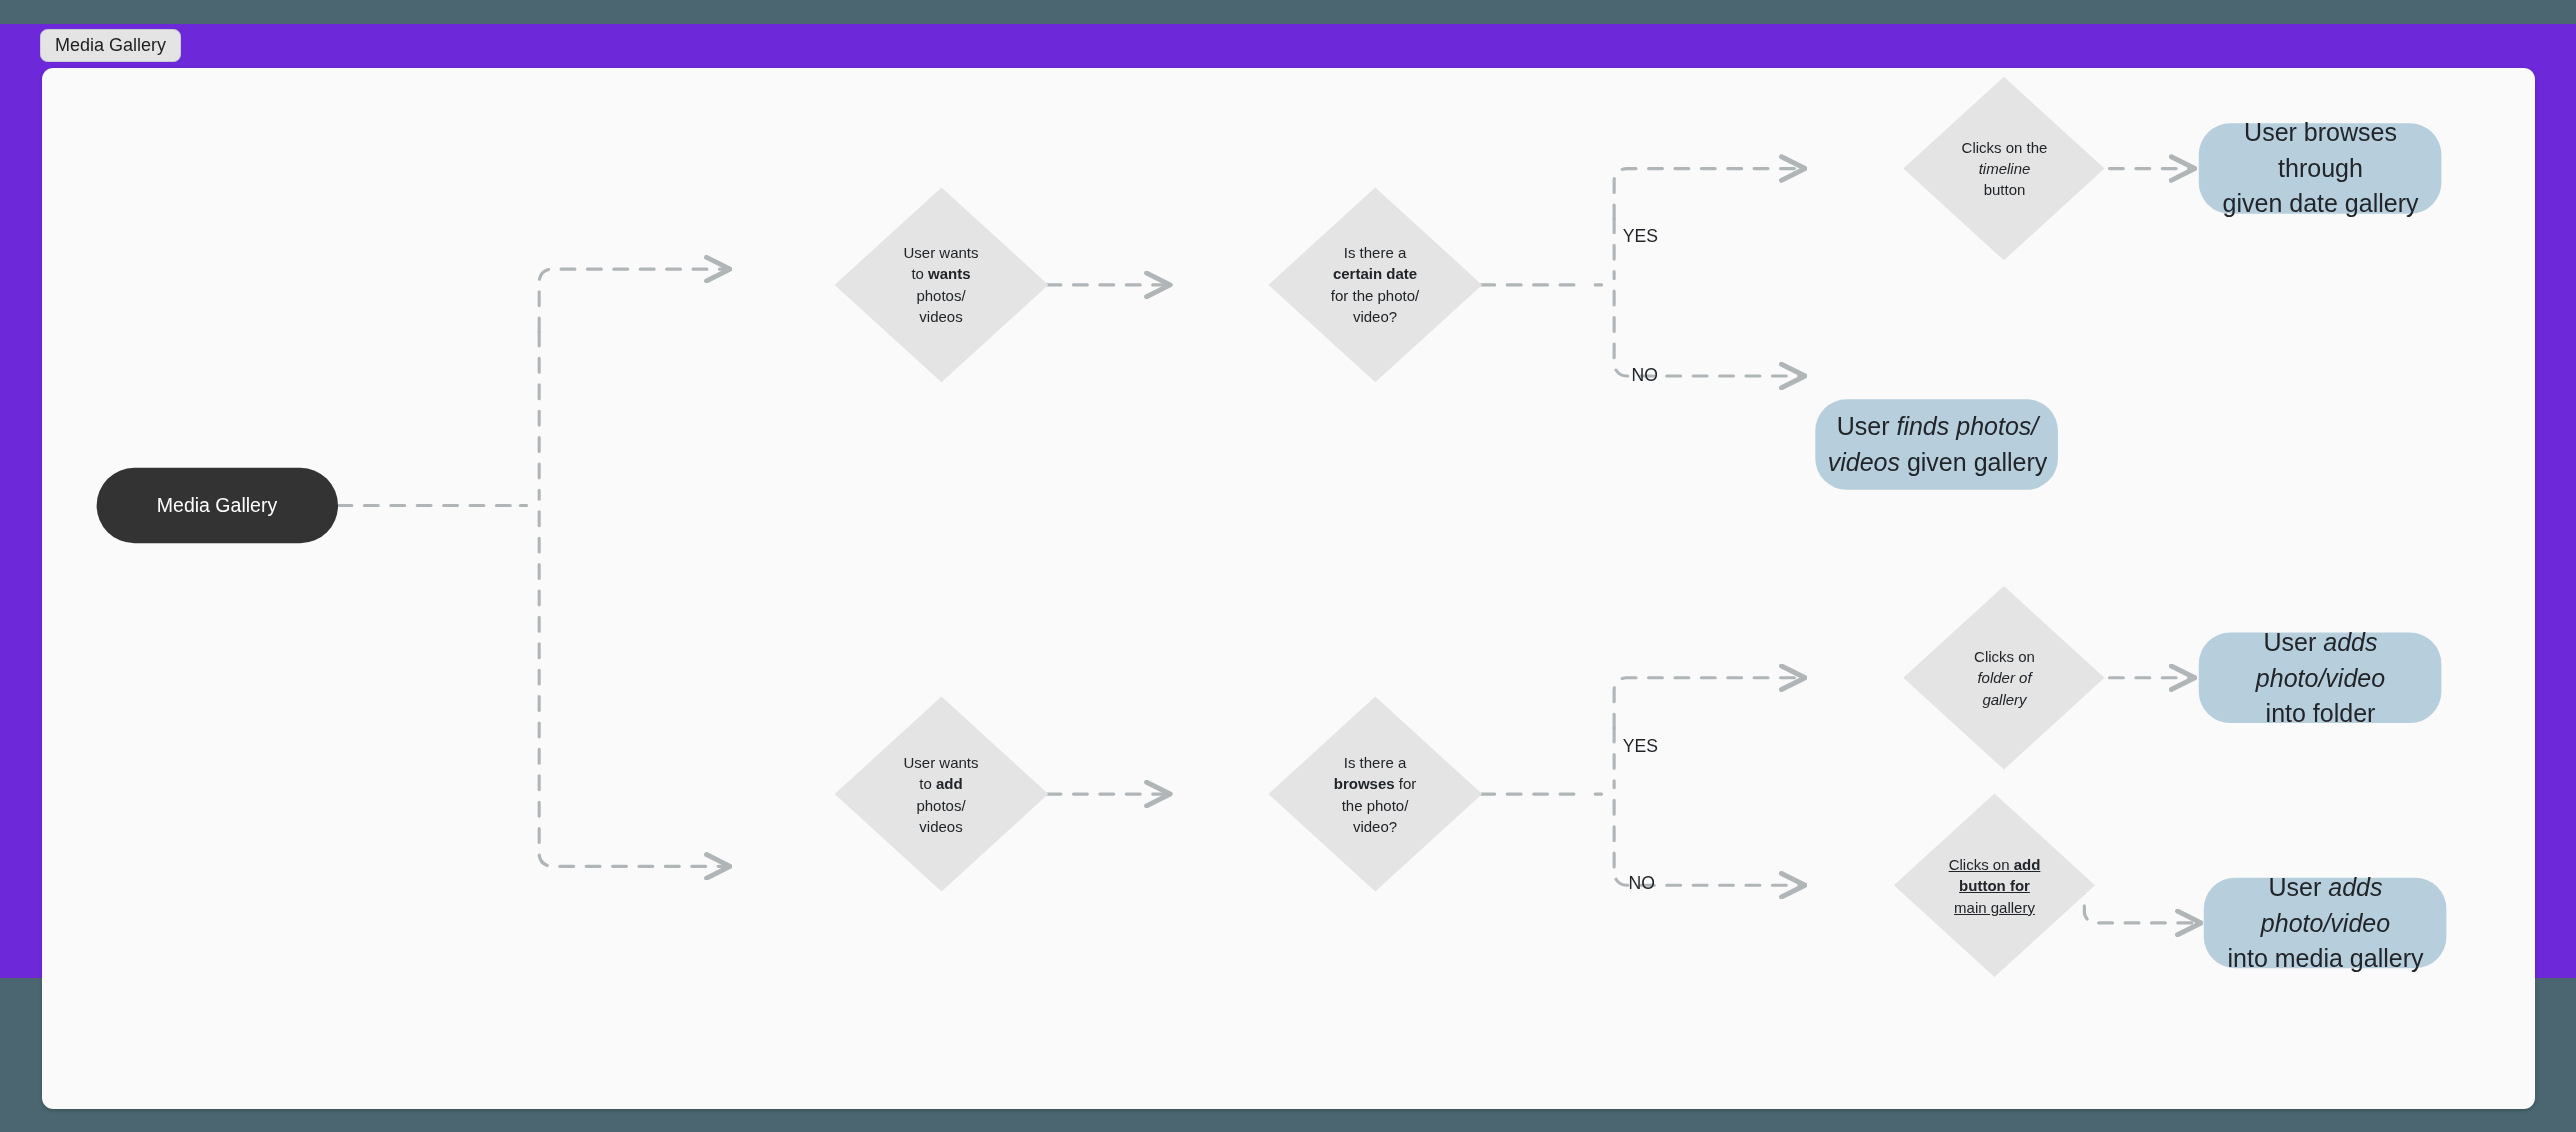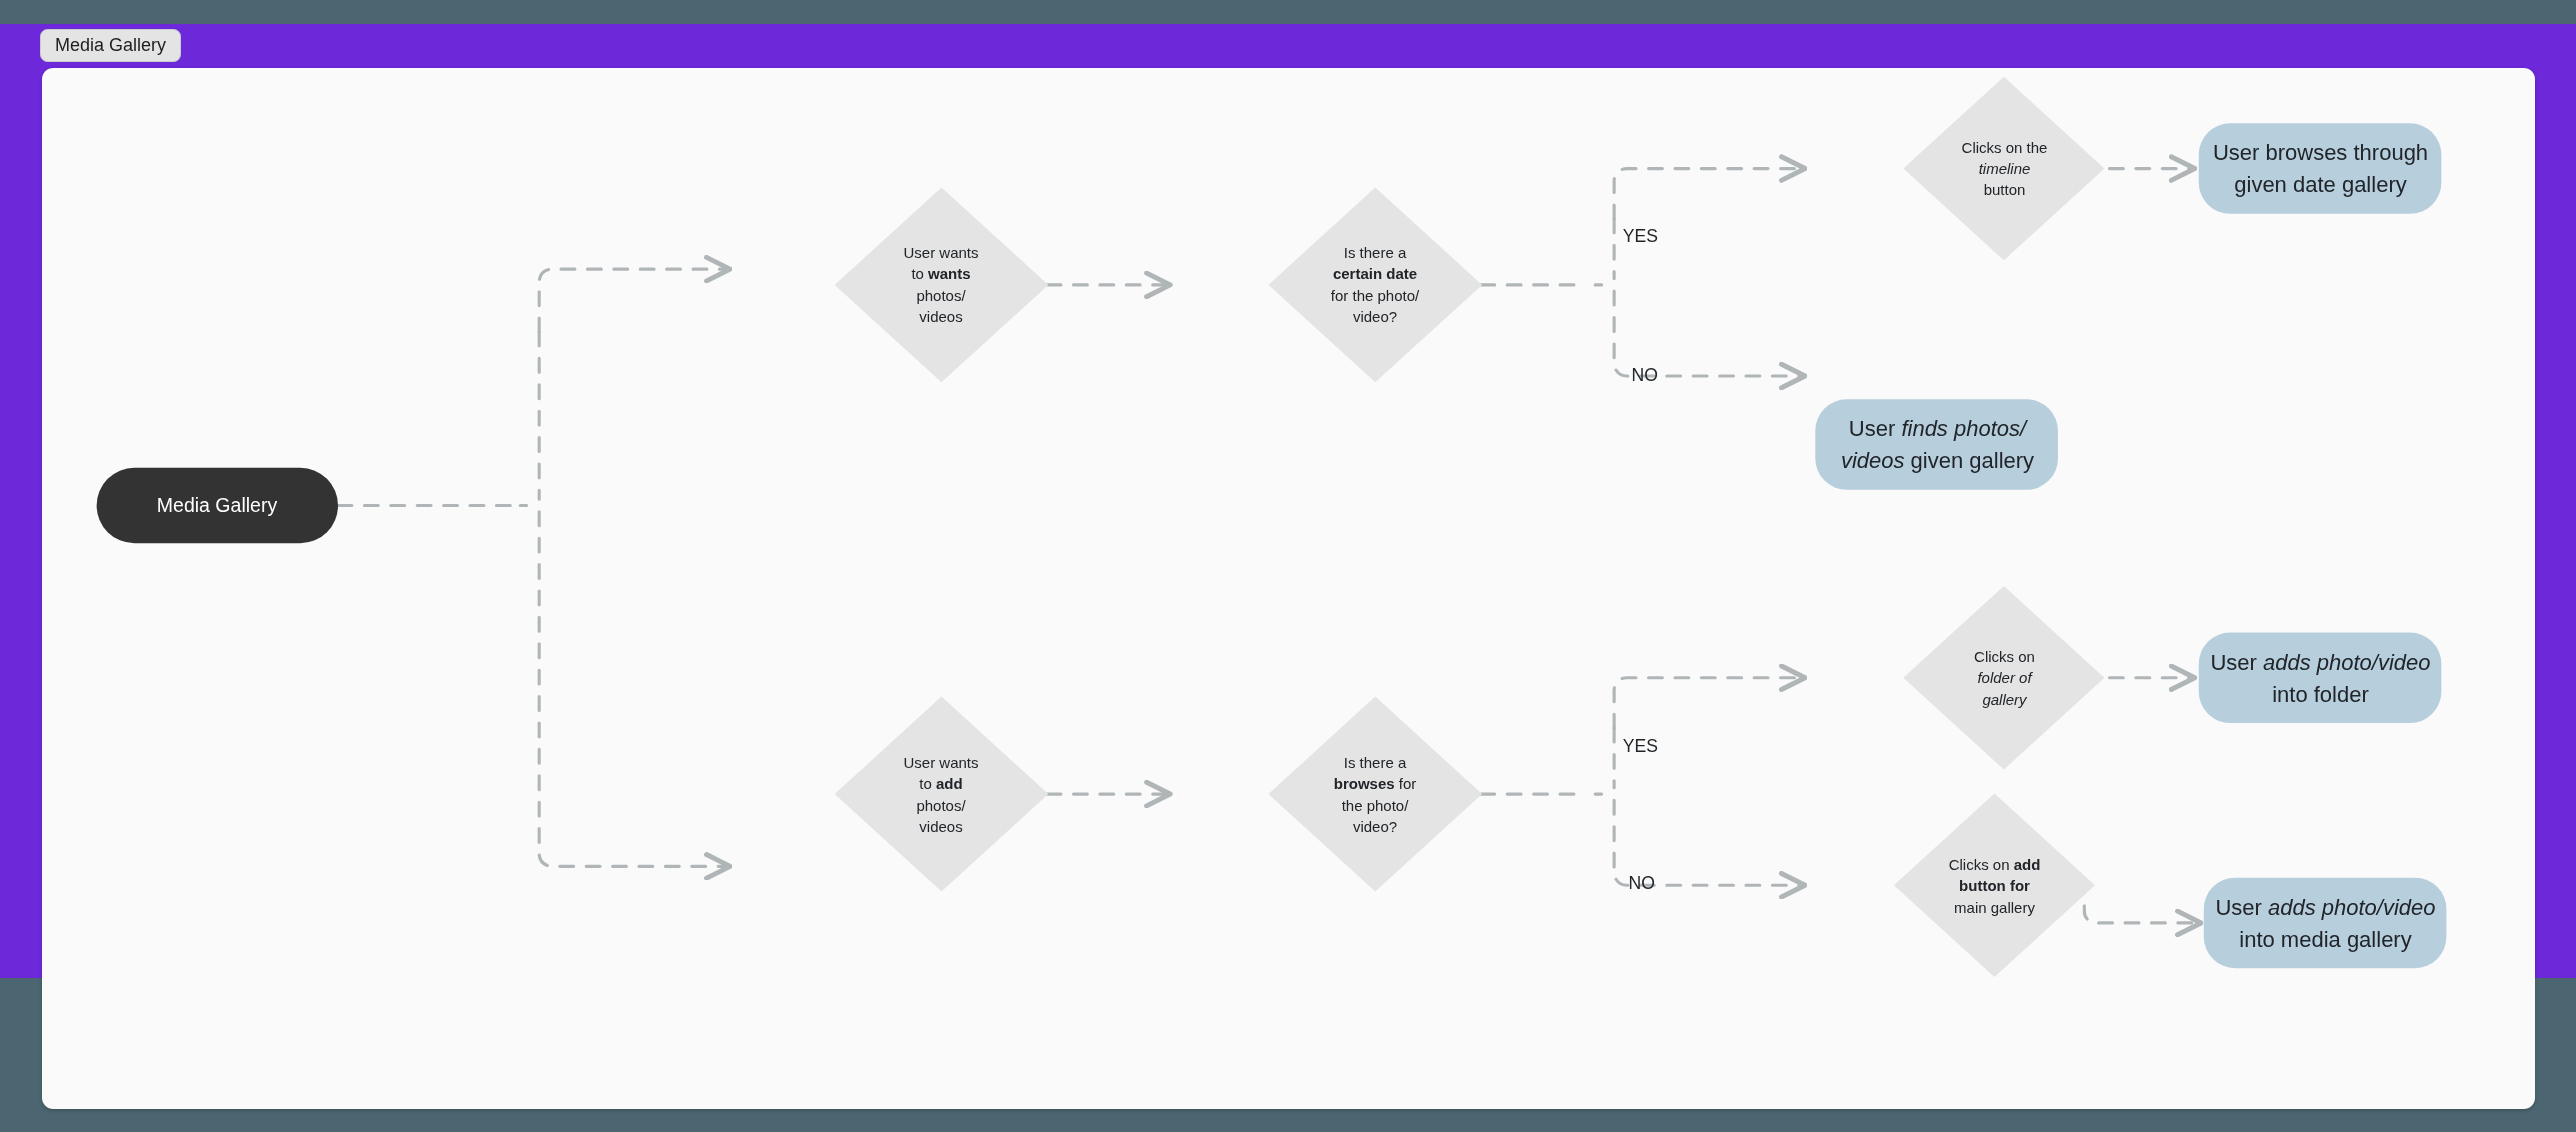--- a/index.html
+++ b/index.html
@@ -51,21 +51,21 @@
   .node-label {
     position: absolute;
     display: flex;
     align-items: center;
     justify-content: center;
     text-align: center;
     color: #212529;
     pointer-events: none;
   }
   .diamond-label { font-size: 15px; line-height: 1.42; }
-  .pill-label    { font-size: 22px; line-height: 1.42; }
+  .pill-label    { font-size: 25px; line-height: 1.42; }
   .start-label   { font-size: 19.5px; color: #ffffff; }
   .edge-label {
     position: absolute;
     font-size: 17.6px;
     color: #212529;
     text-align: right;
     white-space: nowrap;
     pointer-events: none;
   }
   .b  { font-weight: bold; }
@@ -207,21 +207,21 @@
         </div>
       </div>
 
     <div class="node-label pill-label" style="left:2157px;top:565px;width:243px;height:91px;">
         <div>
           <div><span>User </span><span class="bi">adds photo/video</span></div>
           <div><span>into folder</span></div>
         </div>
       </div>
 
-    <div class="node-label diamond-label" style="left:1852px;top:726px;width:201px;height:184px;">
+    <div class="node-label diamond-label" style="left:1852px;top:726px;width:201px;height:184px;text-decoration:underline;">
         <div>
           <div><span>Clicks on </span><span class="b">add</span></div>
           <div><span class="b">button for</span></div>
           <div><span>main gallery</span></div>
         </div>
       </div>
 
     <div class="node-label pill-label" style="left:2162px;top:810px;width:243px;height:91px;">
         <div>
           <div><span>User </span><span class="bi">adds photo/video</span></div>

